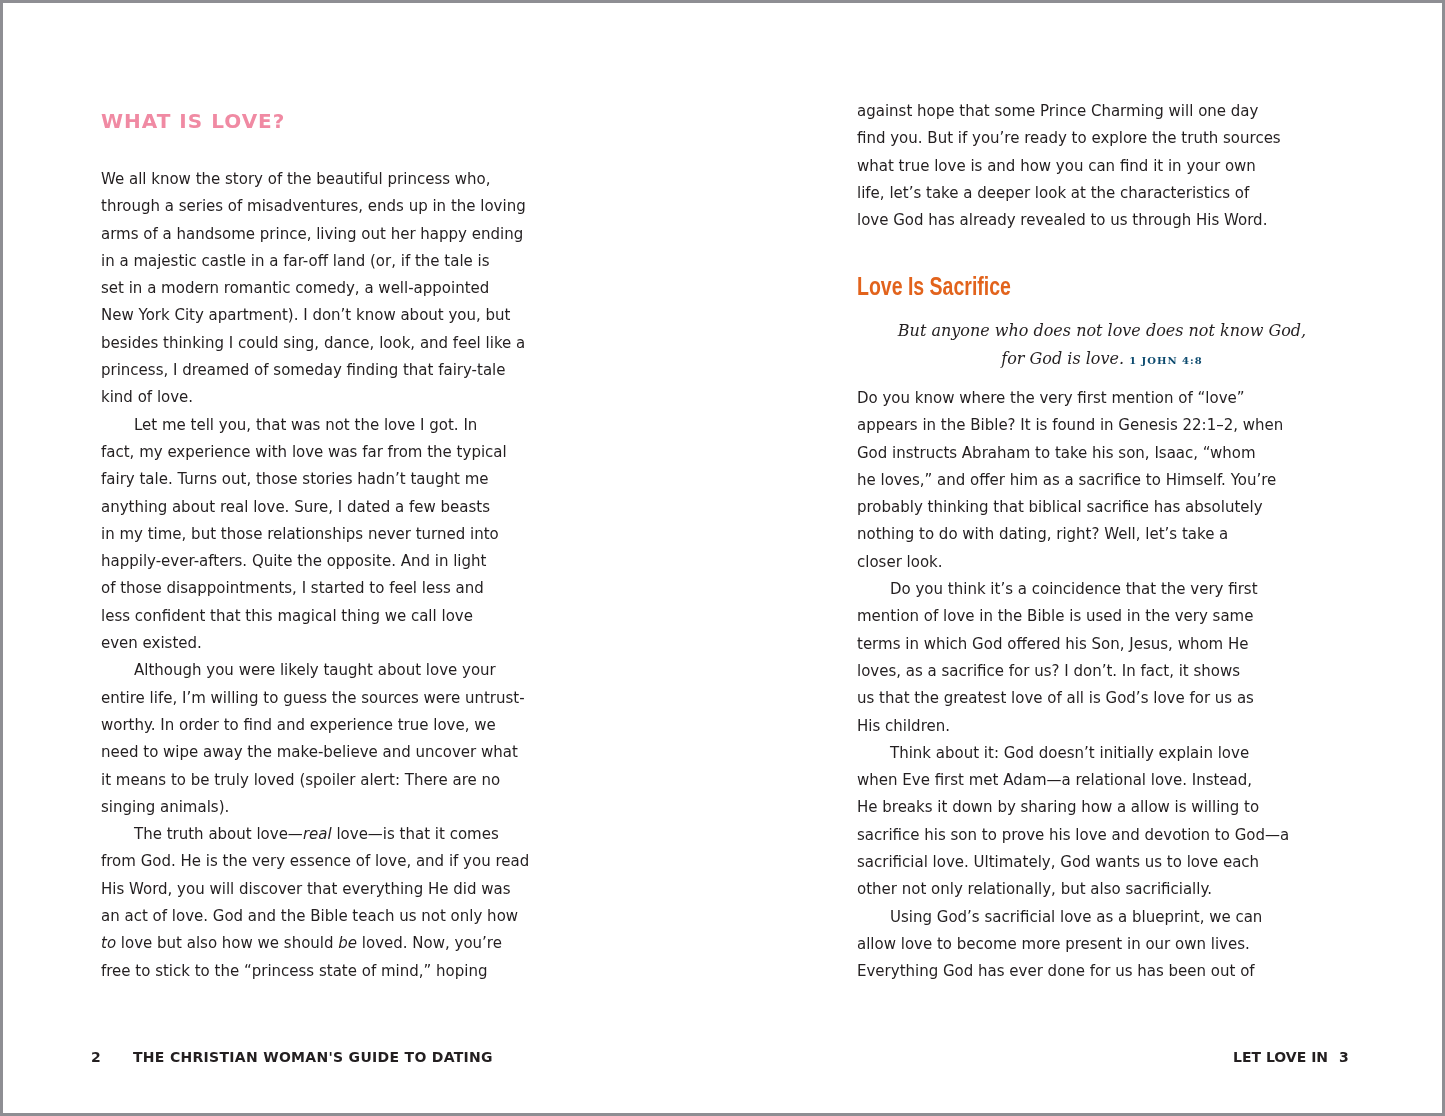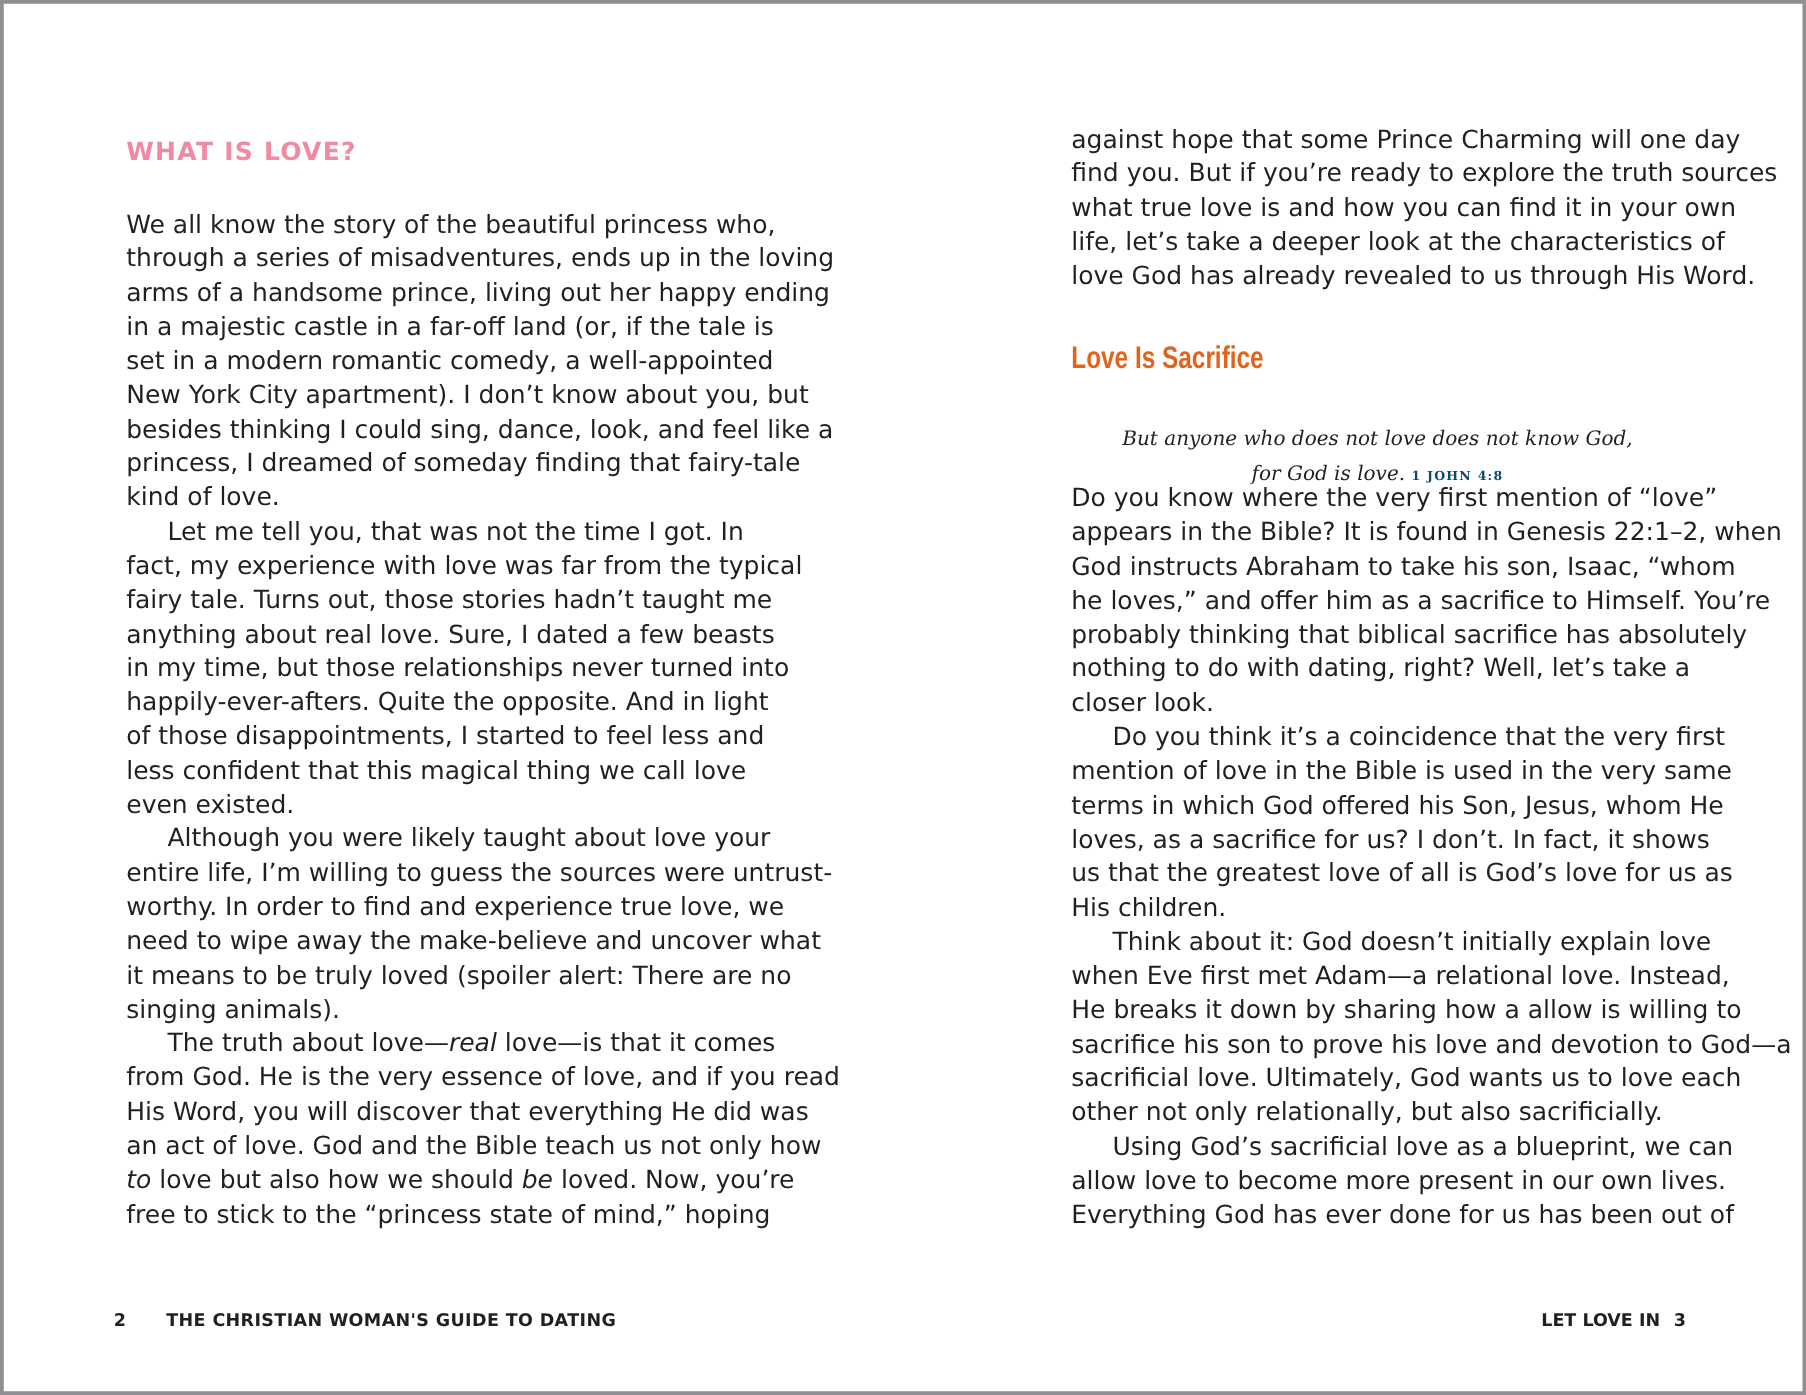--- a/index.html
+++ b/index.html
@@ -26,21 +26,21 @@
       font-size: 20px;
       letter-spacing: 1px;
       color: #f08aa3;
       text-transform: uppercase;
       line-height: 40px;
     }
 
     .body-text {
       position: absolute;
       font-family: "DejaVu Sans", sans-serif;
-      font-size: 20px;
+      font-size: 15px;
       line-height: 27.3px;
       color: #231f20;
       white-space: nowrap;
     }
     .body-left { left: 98px; top: 163px; width: 500px; }
     .body-right-top { left: 132px; top: 95px; width: 500px; }
     .body-right-main { left: 132px; top: 382px; width: 500px; }
 
     .line { display: block; height: 27.3px; }
     .indent { padding-left: 33px; }
@@ -58,21 +58,20 @@
     }
 
     .scripture {
       position: absolute; left: 132px; top: 314px; width: 490px;
       text-align: center;
       font-family: "DejaVu Serif", serif;
       font-style: italic;
       font-size: 16px;
       line-height: 27.5px;
       color: #231f20;
-      margin-top: 20px;
     }
     .scripture .ref {
       font-style: normal;
       font-weight: bold;
       font-size: 10px;
       letter-spacing: 1px;
       color: #0c4a6e;
     }
 
     .footer {
@@ -101,21 +100,21 @@
       <div id="left-lines">
           <span class="line">We all know the story of the beautiful princess who,</span>
           <span class="line">through a series of misadventures, ends up in the loving</span>
           <span class="line">arms of a handsome prince, living out her happy ending</span>
           <span class="line">in a majestic castle in a far-off land (or, if the tale is</span>
           <span class="line">set in a modern romantic comedy, a well-appointed</span>
           <span class="line">New York City apartment). I don’t know about you, but</span>
           <span class="line">besides thinking I could sing, dance, look, and feel like a</span>
           <span class="line">princess, I dreamed of someday finding that fairy-tale</span>
           <span class="line">kind of love.</span>
-          <span class="line indent">Let me tell you, that was not the time I got. In</span>
+          <span class="line indent">Let me tell you, that was not the love I got. In</span>
           <span class="line">fact, my experience with love was far from the typical</span>
           <span class="line">fairy tale. Turns out, those stories hadn’t taught me</span>
           <span class="line">anything about real love. Sure, I dated a few beasts</span>
           <span class="line">in my time, but those relationships never turned into</span>
           <span class="line">happily-ever-afters. Quite the opposite. And in light</span>
           <span class="line">of those disappointments, I started to feel less and</span>
           <span class="line">less confident that this magical thing we call love</span>
           <span class="line">even existed.</span>
           <span class="line indent">Although you were likely taught about love your</span>
           <span class="line">entire life, I’m willing to guess the sources were untrust-</span>

